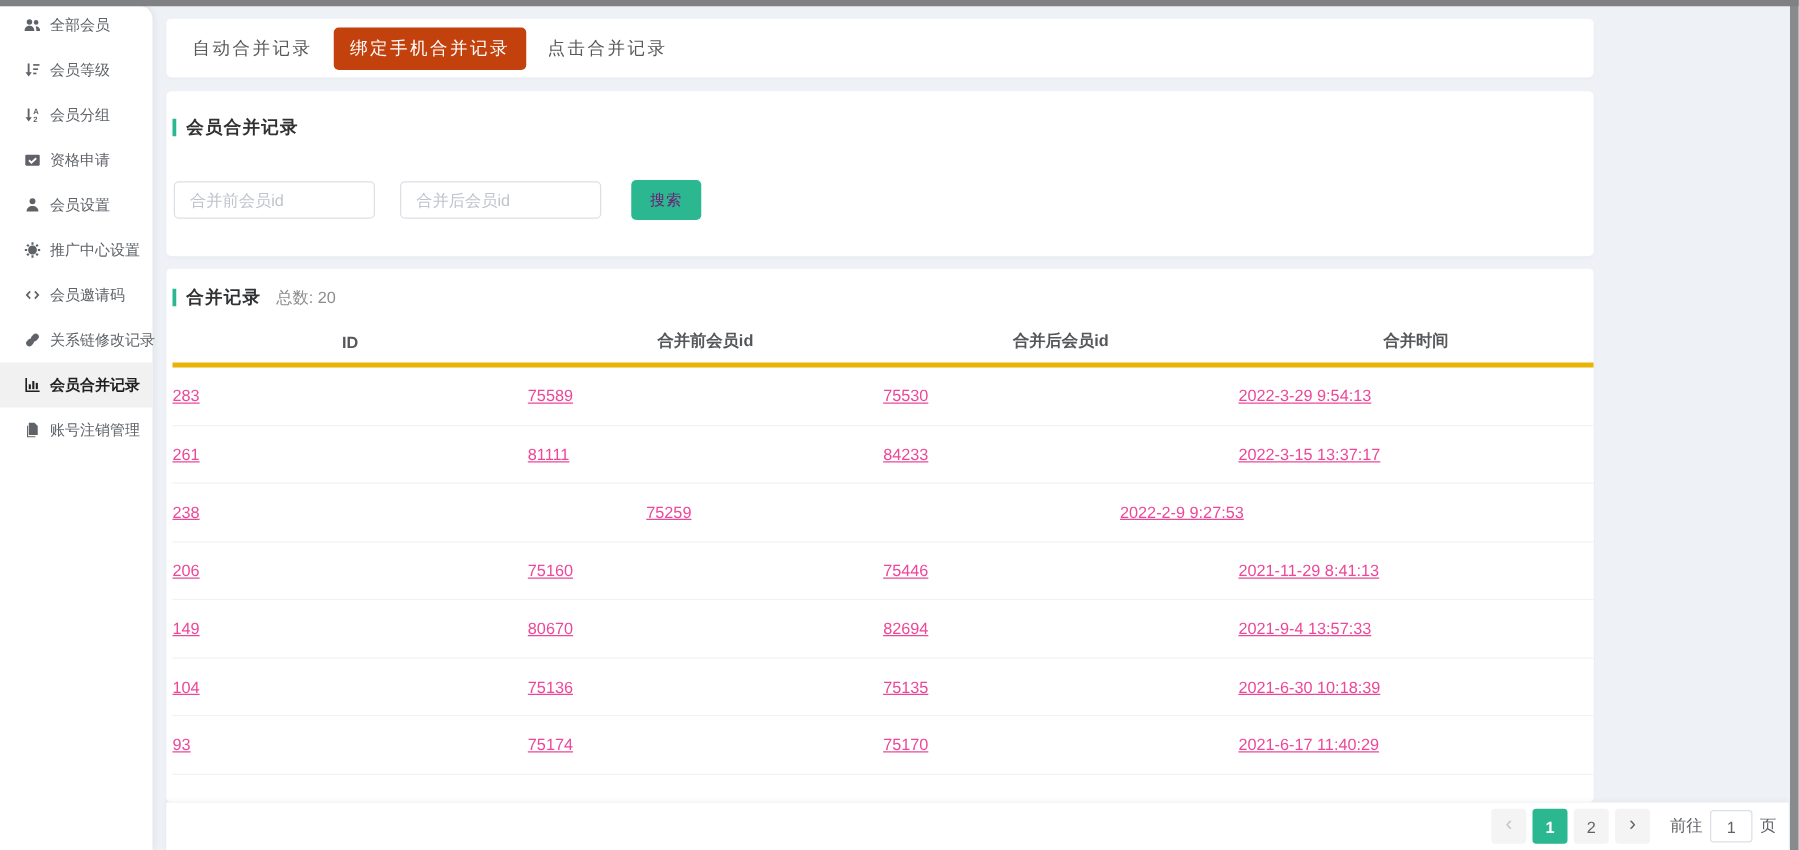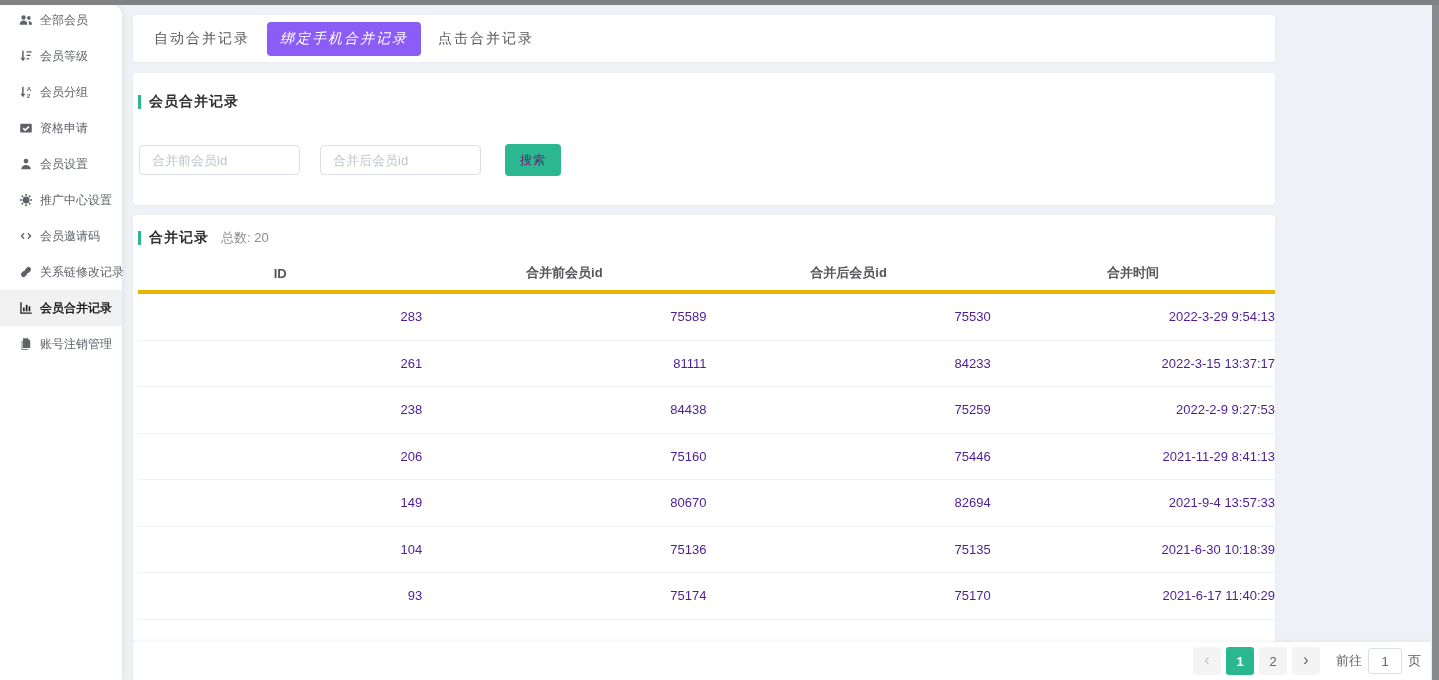--- a/index.html
+++ b/index.html
@@ -18,21 +18,21 @@
   .side-item .icon { width:15px; height:15px; display:flex; align-items:center; justify-content:center; flex:0 0 15px; }
   .side-item svg { width:14px; height:14px; fill:currentColor; }
   .side-item.active { background:#f1f1f2; color:#1f1f1f; font-weight:bold; }
 
   
   .card { position:absolute; left:133px; width:1142px; background:#fff; border-radius:4px;
           box-shadow:0 1px 3px rgba(0,0,0,.03); }
 
   .card-tabs { top:15px; height:47px; display:flex; align-items:center; padding-left:8px; }
   .tab { font-size:14px; letter-spacing:2px; color:#595959; padding:8px 13px; cursor:pointer; border-radius:4px; }
-  .tab.active { background:#8b5cf6; color:#fff; margin:0 4px;font-style:italic; }
+  .tab.active { background:#c2410c; color:#fff; margin:0 4px; }
 
   .section-title { display:flex; align-items:center; }
   .section-title .bar { width:3px; height:14px; background:#2BB78F; margin-right:8px; }
   .section-title .txt { font-size:14px; font-weight:bold; color:#303133; letter-spacing:1px; }
   .section-title .total { font-size:13px; color:#8c8c8c; margin-left:12px; }
 
   .card-search { top:73px; height:132px; padding:20px 0 0 5px; }
   .search-row { margin:33px 0 0 1px; display:flex; align-items:center; }
   .search-row input { width:161px; height:30px; border:1px solid #dcdfe6; border-radius:4px;
                       padding:0 12px; font-size:13px; color:#333; outline:none;
@@ -40,21 +40,21 @@
   .search-row input::placeholder { color:#bfc4cc; }
   .search-row input + input { margin-left:20px; }
   .btn-search { margin-left:24px; width:56px; height:32px; background:#2BB78F; color:#701a75;
                 border:none; border-radius:4px; font-size:12px; cursor:pointer; letter-spacing:1px;
                 font-family:"Liberation Sans","DejaVu Sans",sans-serif; }
 
   .card-table { top:215px; height:427px; padding:14px 0 0 5px; overflow:hidden; }
   .thead { display:flex; margin-top:9px; height:38px; align-items:center; border-bottom:4px solid #eab308; }
   .thead .th { flex:1; text-align:center; font-size:13px; font-weight:bold; color:#545659; }
   .trow { display:flex; height:46.5px; align-items:center; border-bottom:1px solid #f0f2f5; }
-  .trow .td { flex:1; text-align:right; font-size:13px; color:#4c1d95; }
+  .trow .td { flex:1; text-align:left; font-size:13px; color:#ec4899;text-decoration:underline; }
 
   
   .footer { position:absolute; left:133px; top:642px; width:1298px; height:38px; background:#fff;
             box-shadow:0 -1px 4px rgba(0,0,0,.05); display:flex; align-items:center;
             justify-content:flex-end; padding-right:10px; z-index:10; }
   .pg-btn { min-width:28px; height:28px; margin-left:5px; border-radius:3px; background:#f4f4f5;
             display:flex; align-items:center; justify-content:center; font-size:13px;
             color:#606266; cursor:pointer; user-select:none; }
   .pg-btn.arrow { font-size:16px; line-height:1; padding-bottom:2px; }
   .pg-btn.disabled { color:#c0c4cc; cursor:default; }
@@ -231,21 +231,20 @@
       <div class="td">2022-3-29 9:54:13</div>
     </div>
     <div class="trow">
       <div class="td">261</div>
       <div class="td">81111</div>
       <div class="td">84233</div>
       <div class="td">2022-3-15 13:37:17</div>
     </div>
     <div class="trow">
       <div class="td">238</div>
-      <div class="td">84438</div>
       <div class="td">75259</div>
       <div class="td">2022-2-9 9:27:53</div>
     </div>
     <div class="trow">
       <div class="td">206</div>
       <div class="td">75160</div>
       <div class="td">75446</div>
       <div class="td">2021-11-29 8:41:13</div>
     </div>
     <div class="trow">

